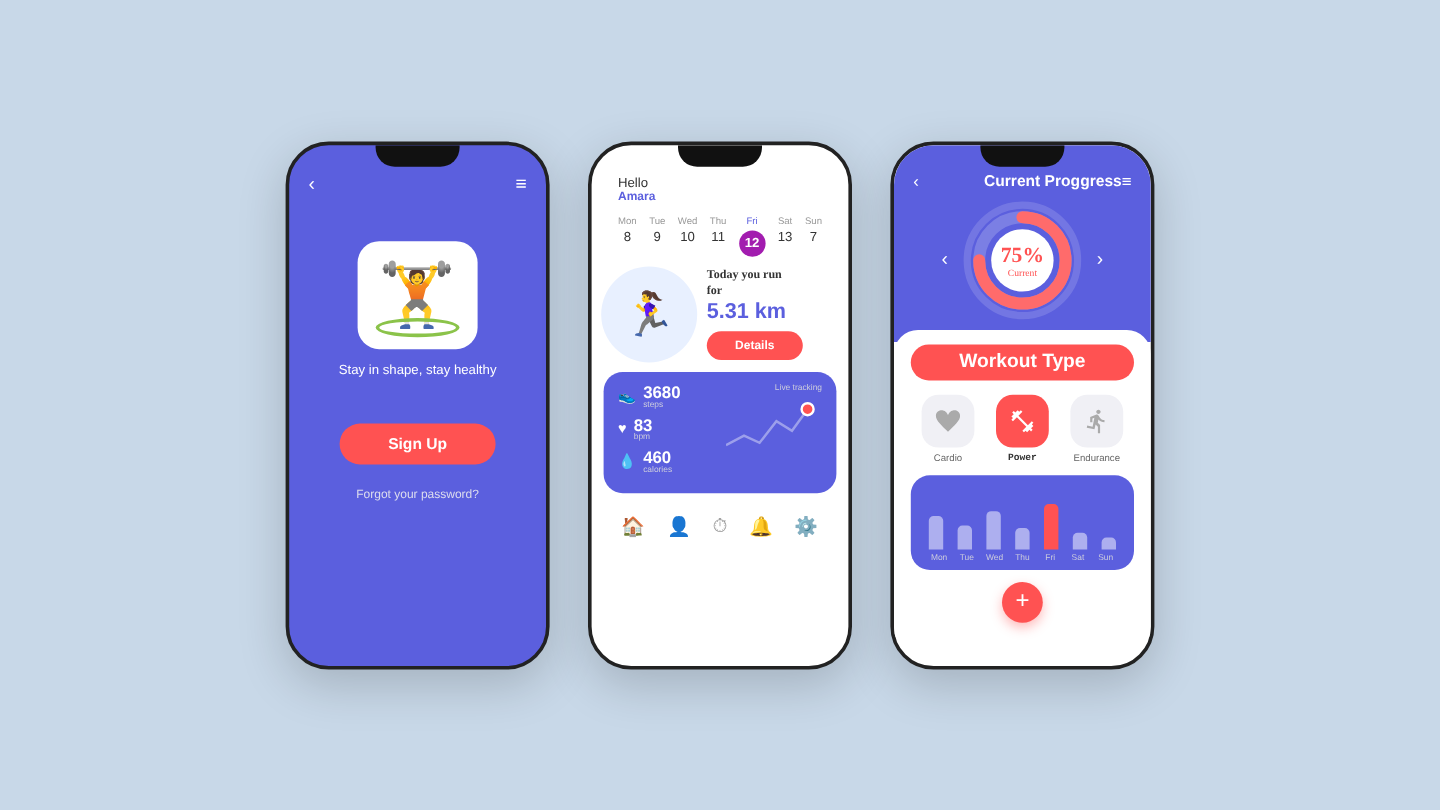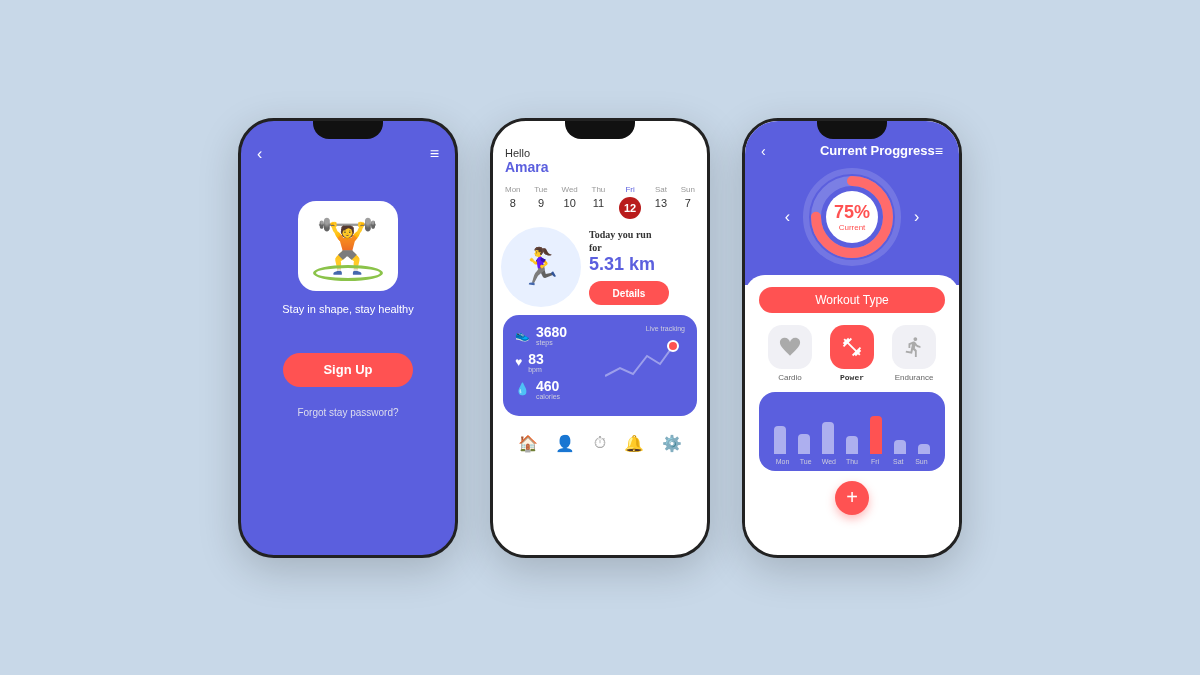--- a/index.html
+++ b/index.html
@@ -117,28 +117,28 @@
     .forgot-text {
       color: #dde;
       font-size: 10px;
       margin-top: 10px;
       text-align: center;
     }
 
     
     .phone-2 { background: #fff; }
     .phone-2 .top-section {
-      padding: 26px 12px 0;
+      padding: 26px 22px 0;
     }
     .hello-text {
       font-size: 11px;
       color: #333;
     }
     .name-text {
-      font-size: 14px;
+      font-size: 10px;
       font-weight: 700;
       color: #5B5FDE;
     }
     .calendar-row {
       display: flex;
       justify-content: space-between;
       margin-top: 10px;
     }
     .cal-day {
       display: flex;
@@ -147,21 +147,21 @@
       font-size: 8px;
       color: #999;
       gap: 3px;
     }
     .cal-day .day-num {
       font-size: 11px;
       color: #333;
       font-weight: 500;
     }
     .cal-day.active .day-num {
-      background: #b91c1c;
+      background: #a21caf;
       color: #fff;
       border-radius: 50%;
       width: 22px;
       height: 22px;
       display: flex;
       align-items: center;
       justify-content: center;
       font-weight: 700;
     }
     .cal-day.active .day-label {
@@ -302,20 +302,21 @@
     }
     .circle-arrow {
       color: #fff;
       font-size: 16px;
       cursor: pointer;
     }
     .donut-container {
       position: relative;
       width: 100px;
       height: 100px;
+      font-family: Liberation Serif, serif;
     }
     .donut-container svg {
       transform: rotate(-90deg);
     }
     .donut-text {
       position: absolute;
       top: 50%;
       left: 50%;
       transform: translate(-50%, -50%);
       text-align: center;
@@ -329,22 +330,22 @@
       font-size: 8px;
       color: #FF5252;
       display: block;
     }
     .workout-type-pill {
       background: #FF5252;
       color: #fff;
       border-radius: 20px;
       text-align: center;
       padding: 6px 0;
-      font-size: 12px;
-      font-weight: 400;
+      font-size: 16px;
+      font-weight: 700;
       margin-bottom: 12px;
     }
     .workout-icons-row {
       display: flex;
       justify-content: space-around;
       margin-bottom: 10px;
     }
     .workout-icon-item {
       display: flex;
       flex-direction: column;
@@ -438,21 +439,21 @@
   </div>
   <div class="logo-container">
     <div class="logo-box">
       <div class="logo-figure">🏋</div>
       <div class="logo-ring"></div>
     </div>
     <div class="tagline">Stay in shape, stay healthy</div>
   </div>
   <div class="auth-buttons">
     <button class="btn-signup">Sign Up</button>
-    <div class="forgot-text">Forgot stay password?</div>
+    <div class="forgot-text">Forgot your password?</div>
   </div>
 </div>
 
 <div class="phone phone-2">
   <div class="phone-notch"></div>
   <div class="top-section">
     <div class="hello-text">Hello</div>
     <div class="name-text">Amara</div>
     <div class="calendar-row">
       <div class="cal-day">

